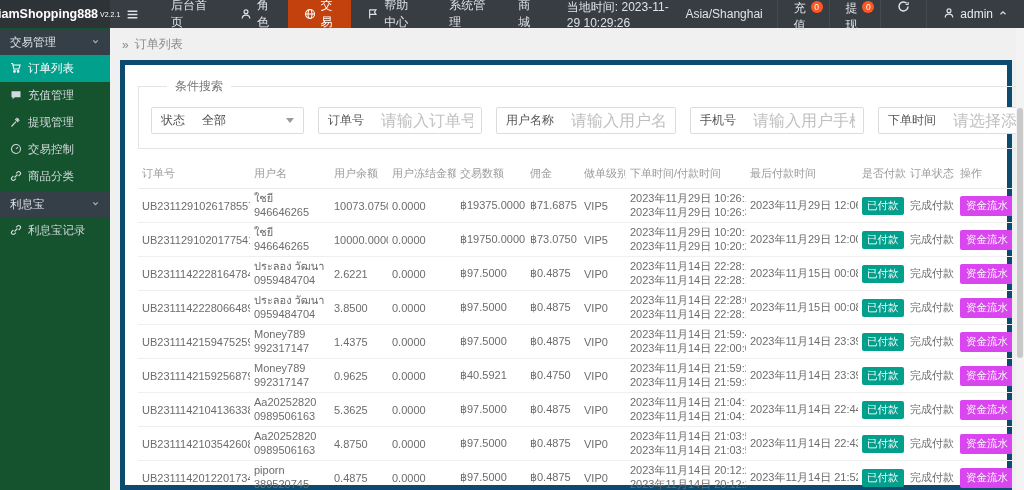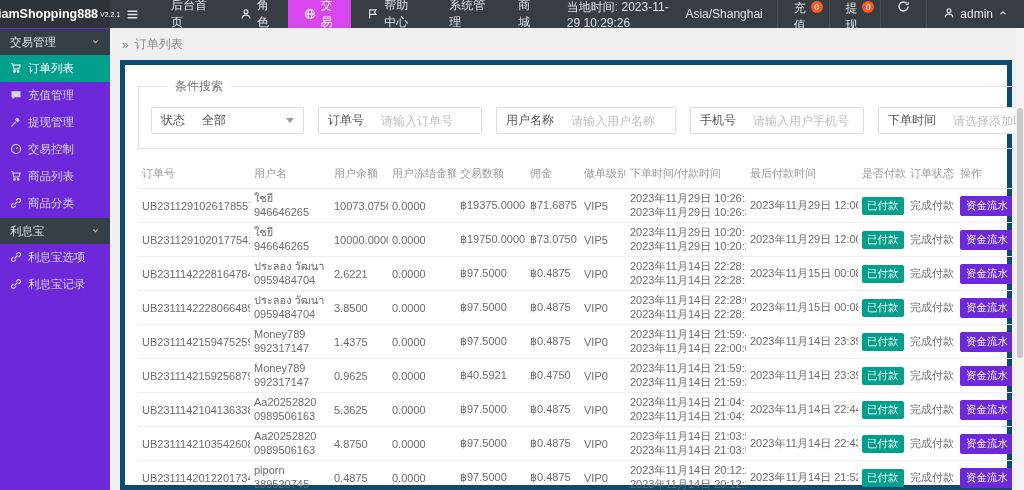--- a/index.html
+++ b/index.html
@@ -7,68 +7,68 @@
     font-family:"Liberation Sans","DejaVu Sans",sans-serif; }
 
   
   .navbar { position:absolute; top:0; left:0; width:1024px; height:28px; background:#373d42;
     display:flex; align-items:stretch; color:#e7eaec; font-size:12px; z-index:30; }
   .logo { width:110px; background:#2e3338; color:#fff; font-weight:bold; font-size:12.5px;
     display:flex; align-items:center; justify-content:center; white-space:nowrap; flex:0 0 110px; }
   .logo sup { font-size:7px; font-weight:normal; margin-left:2px; }
   .nav-left { display:flex; align-items:stretch; }
   .nav-item { display:flex; align-items:center; gap:5px; padding:0 16px; cursor:pointer; color:#dfe3e6; }
-  .nav-item.active { background:#d946ef; color:#fff; }
+  .nav-item.active { background:#c2410c; color:#fff; }
   .nav-item svg { display:block; }
   .nav-right { margin-left:auto; display:flex; align-items:stretch; }
   .nav-time { display:flex; align-items:center; gap:8px; padding:0 14px; color:#dfe3e6; }
   .nav-chip { position:relative; display:flex; align-items:flex-start; padding:0 16px; color:#dfe3e6;
     border-left:1px solid rgba(255,255,255,.07); cursor:pointer; }
   .chip-badge { position:absolute; top:1px; right:6px; min-width:12px; height:12px; border-radius:7px;
     background:#ff5722; color:#fff; font-size:8.5px; line-height:12px; text-align:center; padding:0 2px; }
   .nav-user { display:flex; align-items:center; gap:5px; padding:0 16px; cursor:pointer;
     border-left:1px solid rgba(255,255,255,.07); }
 
   
-  .sidebar { position:absolute; top:28px; left:0; width:110px; height:462px; background:#6d28d9;
+  .sidebar { position:absolute; top:28px; left:0; width:110px; height:462px; background:#14532d;
     font-size:11.5px; z-index:20; }
   .side-group { height:26px; display:flex; align-items:center; justify-content:space-between;
     padding:0 10px; background:#353f48; color:#dde2e6; cursor:pointer; margin-top:1px; }
   .side-item { height:27px; display:flex; align-items:center; gap:6px; padding:0 10px;
     color:#d4d9dd; cursor:pointer; }
   .side-item svg { flex:0 0 auto; }
   .side-item.active { background:#00a08c; color:#fff; }
 
   
   .content { position:absolute; top:28px; left:110px; width:914px; height:462px; overflow:hidden; }
   .breadcrumb { padding:8px 0 7px 12px; font-size:12px; color:#8a8a8a; display:flex; gap:6px; align-items:center; }
   .panel { margin:0 12px 0 10px; background:#fff; border:5px solid #0c4a6e; height:430px; padding:13px; }
 
   fieldset.filter { border:1px solid #e4e4e4; padding:12px 12px 14px 12px; }
   fieldset.filter legend { font-size:12px; color:#777; padding:0 8px; margin-left:16px; }
   .filter-row { display:flex; gap:14px; align-items:center; flex-wrap:nowrap; }
   .igroup { display:flex; align-items:center; height:27px; border:1px solid #dcdcdc; border-radius:2px; background:#fff; }
   .igroup .ilabel { font-size:12px; color:#555; padding:0 9px; white-space:nowrap; }
-  .igroup input { border:0; outline:0; height:25px; font-size:12px; color:#444; padding:0 8px;
+  .igroup input { border:0; outline:0; height:25px; font-size:16px; color:#444; padding:0 8px;
     font-family:inherit; }
   .igroup input::placeholder { color:#c0c0c0; }
   .sel-value { font-size:12px; color:#444; padding:0 8px; width:92px; }
   .caret { width:0; height:0; border-left:4px solid transparent; border-right:4px solid transparent;
     border-top:5px solid #9b9b9b; margin-right:9px; }
 
   
   table.orders { width:100%; border-collapse:collapse; table-layout:fixed; margin-top:10px; }
   table.orders th { font-size:11px; color:#9c9c9c; font-weight:normal; text-align:left;
     padding:7px 4px; border-bottom:1px solid #ebebeb; white-space:nowrap; overflow:hidden; }
   table.orders td { font-size:11px; color:#6c6c6c; padding:3px 4px; border-bottom:1px solid #efefef;
     white-space:nowrap; overflow:hidden; height:32px; }
   .two-line div { line-height:13.5px; }
   .badge-paid { display:inline-block; background:#00a08c; color:#fff; font-size:10.5px;
     padding:2px 5px; border-radius:2px; }
-  .action-btn { background:#6d28d9; color:#fff; font-size:10.5px; padding:3px 6px;
+  .action-btn { background:#d946ef; color:#fff; font-size:10.5px; padding:3px 6px;
     border:0; border-radius:2px; cursor:pointer; font-family:inherit; }
 
   
   .scrollbar { position:absolute; top:28px; right:0; width:8px; height:462px; background:#f3f3f3; z-index:40; }
   .scroll-thumb { position:absolute; top:80px; left:1px; width:6px; height:250px; background:#c9c9c9; border-radius:3px; }
 </style>
 </head>
 <body>
 
 <div class="navbar">
@@ -187,44 +187,30 @@
     <span>提现管理</span>
   </div>
   <div class="side-item">
     <span><svg width="12" height="12" viewBox="0 0 16 16" fill="none" stroke="#d4d9dd" stroke-width="1.4">
           <circle cx="8" cy="8" r="6"></circle>
           <path d="M8 8l2.6-2.6"></path>
         </svg></span>
     <span>交易控制</span>
   </div>
   <div class="side-item">
-    <span><svg width="12" height="12" viewBox="0 0 16 16" fill="none" stroke="#d4d9dd" stroke-width="1.4">
-          <path d="M1.5 2h2l1.6 7.2h6.7l1.7-5.2H4.1"></path>
-          <circle cx="6" cy="12.6" r="1.1"></circle>
-          <circle cx="10.8" cy="12.6" r="1.1"></circle>
-        </svg></span>
-    <span>商品列表</span>
-  </div>
-  <div class="side-item">
     <span><svg width="12" height="12" viewBox="0 0 16 16" fill="none" stroke="#d4d9dd" stroke-width="1.5">
           <path d="M6 10l4-4M4.5 8l-1.8 1.8a2.4 2.4 0 003.4 3.4L7.9 11.4M11.5 8l1.8-1.8a2.4 2.4 0 00-3.4-3.4L8.1 4.6"></path>
         </svg></span>
     <span>商品分类</span>
   </div>
   <div class="side-group">
     <span>利息宝</span>
     <span><svg width="9" height="9" viewBox="0 0 16 16" fill="none" stroke="#aeb6bc" stroke-width="2">
           <path d="M4 6l4 4 4-4"></path>
         </svg></span>
-  </div>
-  <div class="side-item">
-    <span><svg width="12" height="12" viewBox="0 0 16 16" fill="none" stroke="#d4d9dd" stroke-width="1.5">
-          <path d="M6 10l4-4M4.5 8l-1.8 1.8a2.4 2.4 0 003.4 3.4L7.9 11.4M11.5 8l1.8-1.8a2.4 2.4 0 00-3.4-3.4L8.1 4.6"></path>
-        </svg></span>
-    <span>利息宝选项</span>
   </div>
   <div class="side-item">
     <span><svg width="12" height="12" viewBox="0 0 16 16" fill="none" stroke="#d4d9dd" stroke-width="1.5">
           <path d="M6 10l4-4M4.5 8l-1.8 1.8a2.4 2.4 0 003.4 3.4L7.9 11.4M11.5 8l1.8-1.8a2.4 2.4 0 00-3.4-3.4L8.1 4.6"></path>
         </svg></span>
     <span>利息宝记录</span>
   </div>
 </div>
 
 <div class="content">

